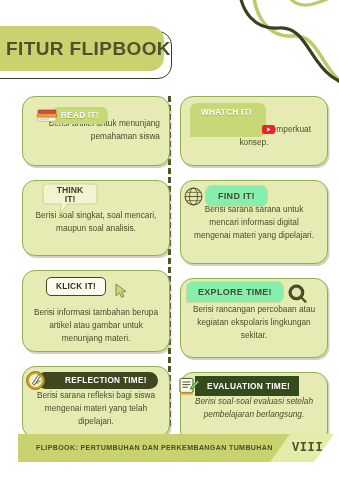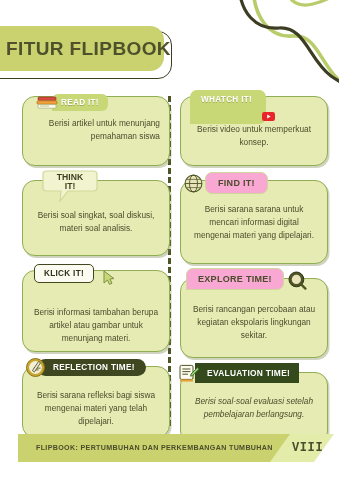--- a/index.html
+++ b/index.html
@@ -68,30 +68,31 @@
     box-shadow:1.5px 2px 0 rgba(120,130,70,.35);
   }
   .body.tall-pad{padding-top:20px;}
 
   
   .tab{
     position:absolute;
     display:flex;align-items:center;
     z-index:3;
     white-space:nowrap;
+    margin-top:13px;
   }
   .tab-lbl{
     font-size:8.2px;font-weight:bold;letter-spacing:.3px;
     padding:4px 9px 4px 9px;
     border-radius:6px 6px 6px 0;
   }
   .t-lightgreen{background:#c9d876;color:#ffffff;text-shadow:0 1px 0 rgba(110,120,60,.45);}
-  .t-cream{background:#f9a8d4;color:#4a4c2a;border:1.2px solid #cfd79a;border-radius:7px;}
+  .t-cream{background:#86efac;color:#4a4c2a;border:1.2px solid #cfd79a;border-radius:7px;}
   .t-white{background:#fbfbf2;color:#2f3118;border:1.6px solid #43471f;border-radius:5px;}
-  .t-dark{background:#3f4720;color:#ffffff;border-radius:13px;padding-left:16px;padding-right:11px;}
+  .t-dark{background:#3f4720;color:#ffffff;border-radius:13px;padding-left:28px;padding-right:11px;}
   .t-darkgreen{background:#344a1c;color:#ffffff;border-radius:0;}
 
   
   .icon{position:relative;display:inline-block;flex:0 0 auto;}
   .ic-books{width:22px;height:16px;margin-right:-6px;z-index:4;}
   .ic-yt{width:13px;height:9px;margin-left:-4px;margin-top:9px;z-index:4;}
   .ic-globe{width:19px;height:19px;margin-right:2px;z-index:4;}
   .ic-cursor{width:14px;height:15px;margin-left:-5px;margin-top:8px;z-index:2;}
   .ic-pen{width:19px;height:19px;margin-right:-8px;z-index:4;}
   .ic-mag{width:19px;height:19px;margin-left:-7px;z-index:4;}
@@ -166,26 +167,26 @@
       <div class="tab" style="left:16px;top:-10px;z-index:5;">
         <span class="icon" style="position:relative;width:64px;height:34px;">
           <svg viewBox="0 0 64 34" width="64" height="34">
             <path d="M5 4 Q5 1 9 1 L55 1 Q59 1 59 4 L59 18 Q59 21 55 21 L30 21 L22 31 L23 21 L9 21 Q5 21 5 18 Z" fill="#f2f4cf" stroke="#cfd79a" stroke-width="1.2"></path>
             <text x="32" y="10" font-family="Liberation Sans, sans-serif" font-size="8.6" font-weight="bold" fill="#3d3f22" text-anchor="middle">THINK</text>
             <text x="32" y="19" font-family="Liberation Sans, sans-serif" font-size="8.6" font-weight="bold" fill="#3d3f22" text-anchor="middle">IT!</text>
           </svg>
         </span>
       </div>
       <div class="body" style="height:76px;padding-top:28px;">
-        <span>Berisi soal singkat, soal diskusi, materi soal analisis.</span>
+        <span>Berisi soal singkat, soal mencari, maupun soal analisis.</span>
       </div>
     </div>
 
     <div class="card" style="height:82px;">
-      <div class="tab" style="left:12px;top:-8px;z-index:5;gap:13px;">
+      <div class="tab" style="left:24px;top:-8px;z-index:5;gap:13px;">
         <span class="tab-lbl t-white">KLICK IT!</span>
         <span class="icon ic-cursor">
           <svg viewBox="0 0 14 15" width="14" height="15">
             <path d="M2 1 L2 13 L5.4 10 L7.6 14.4 L10 13.2 L7.9 9 L12 8.6 Z" fill="#c9d876" stroke="#7e8f45" stroke-width="1"></path>
           </svg>
         </span>
       </div>
       <div class="body" style="height:82px;padding-top:35px;">
         <span>Berisi informasi tambahan berupa artikel atau gambar untuk menunjang materi.</span>
       </div>

